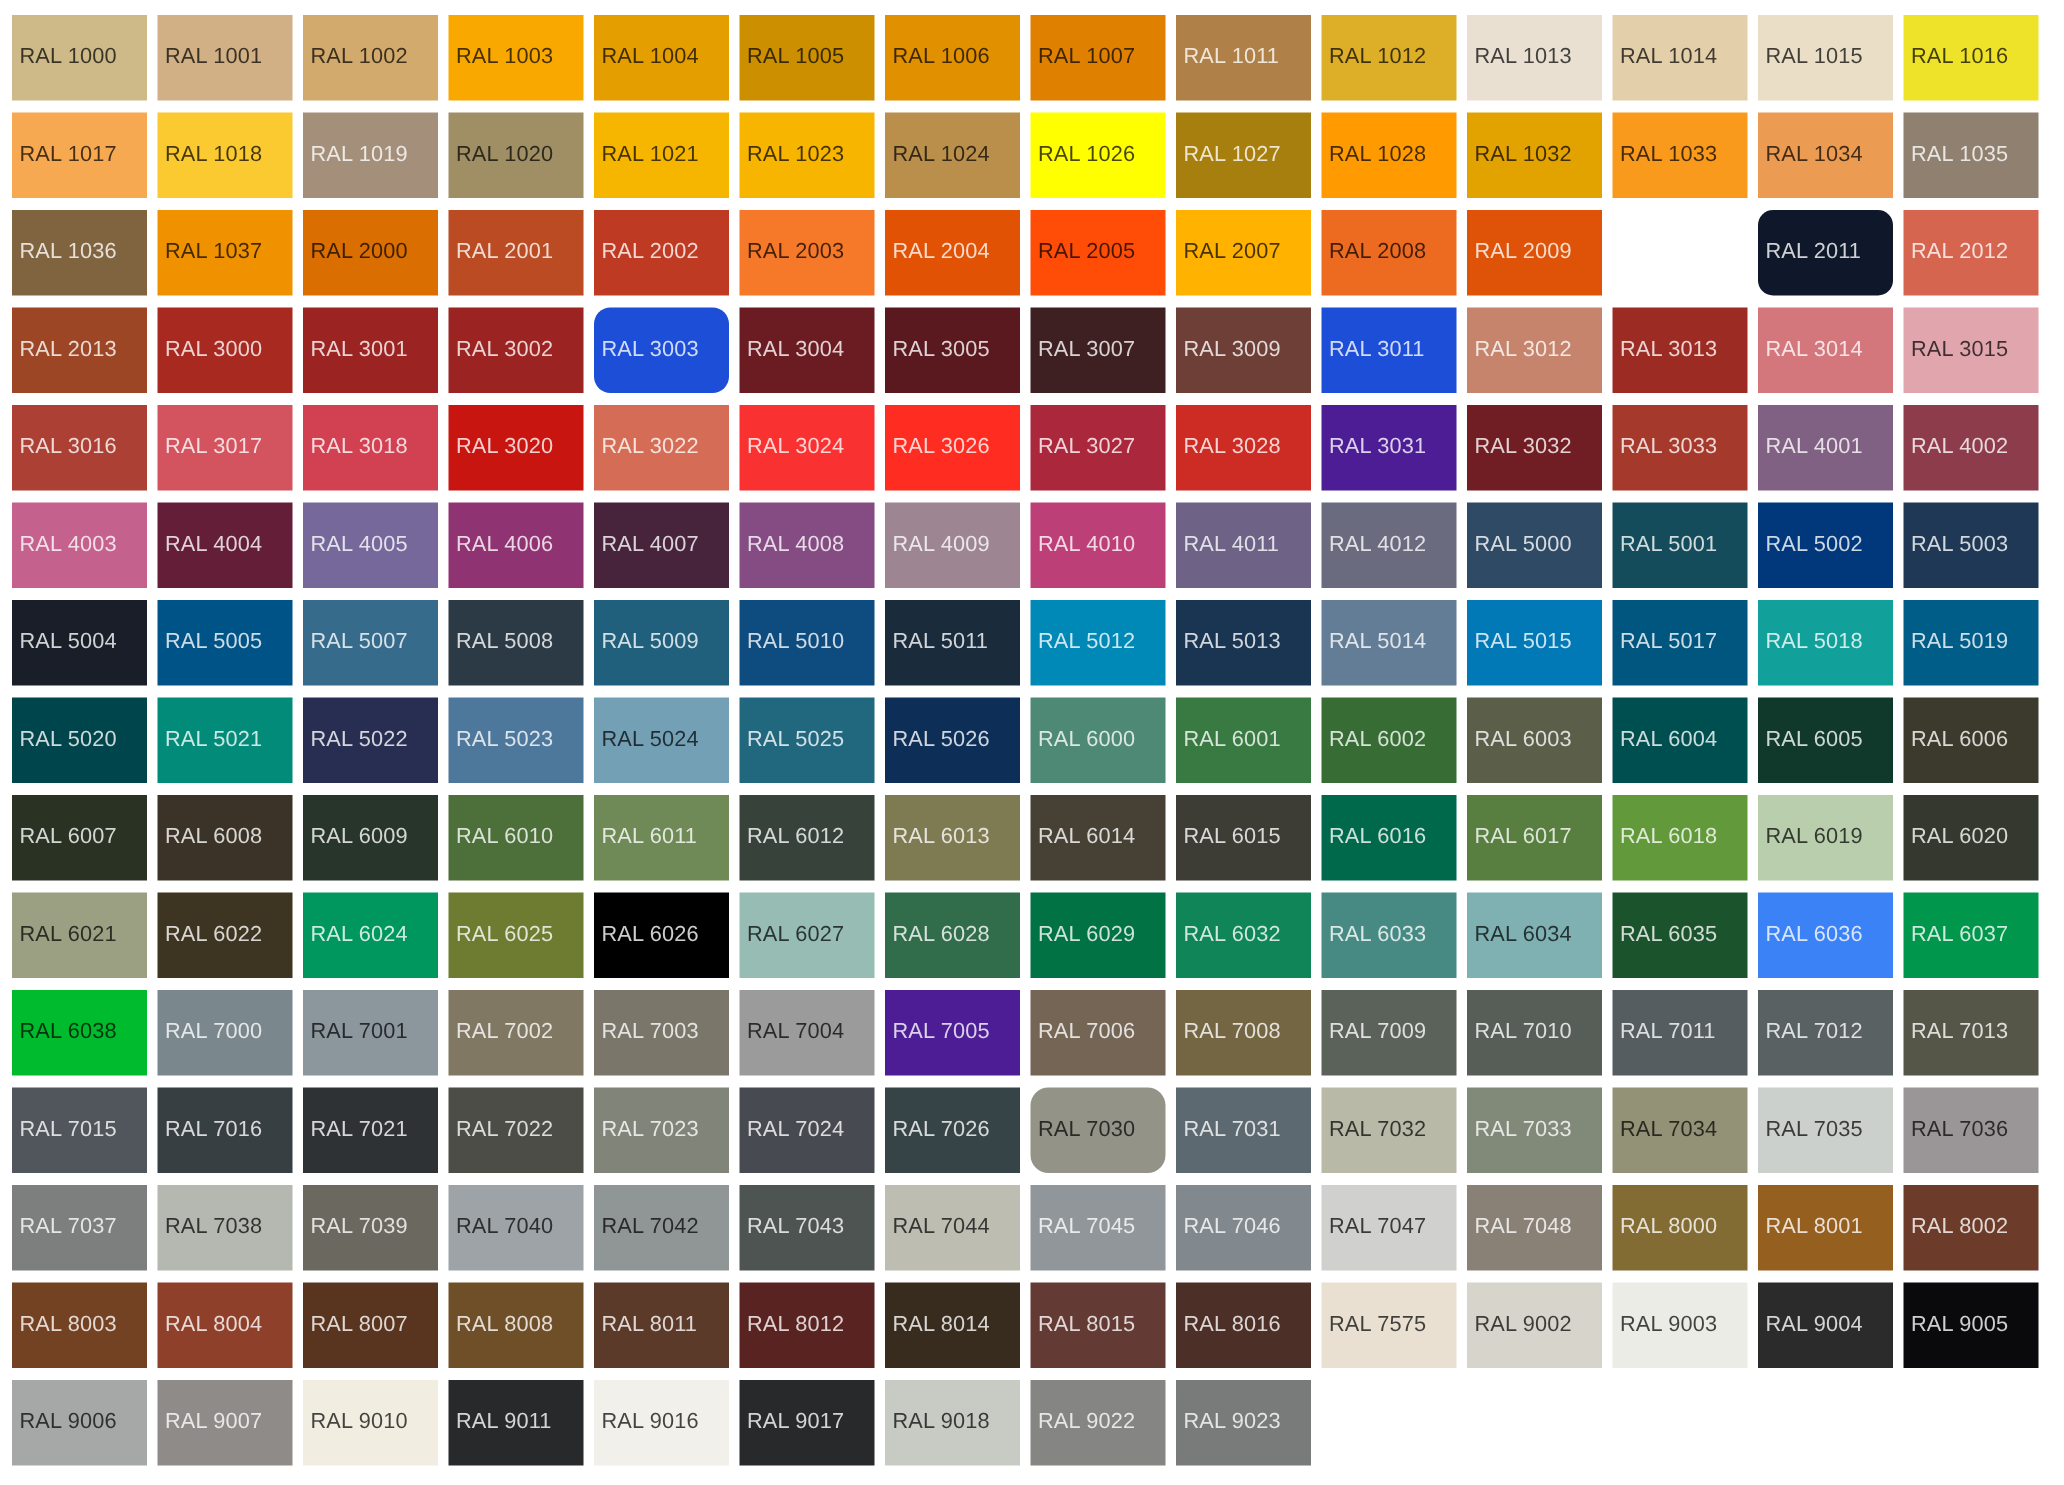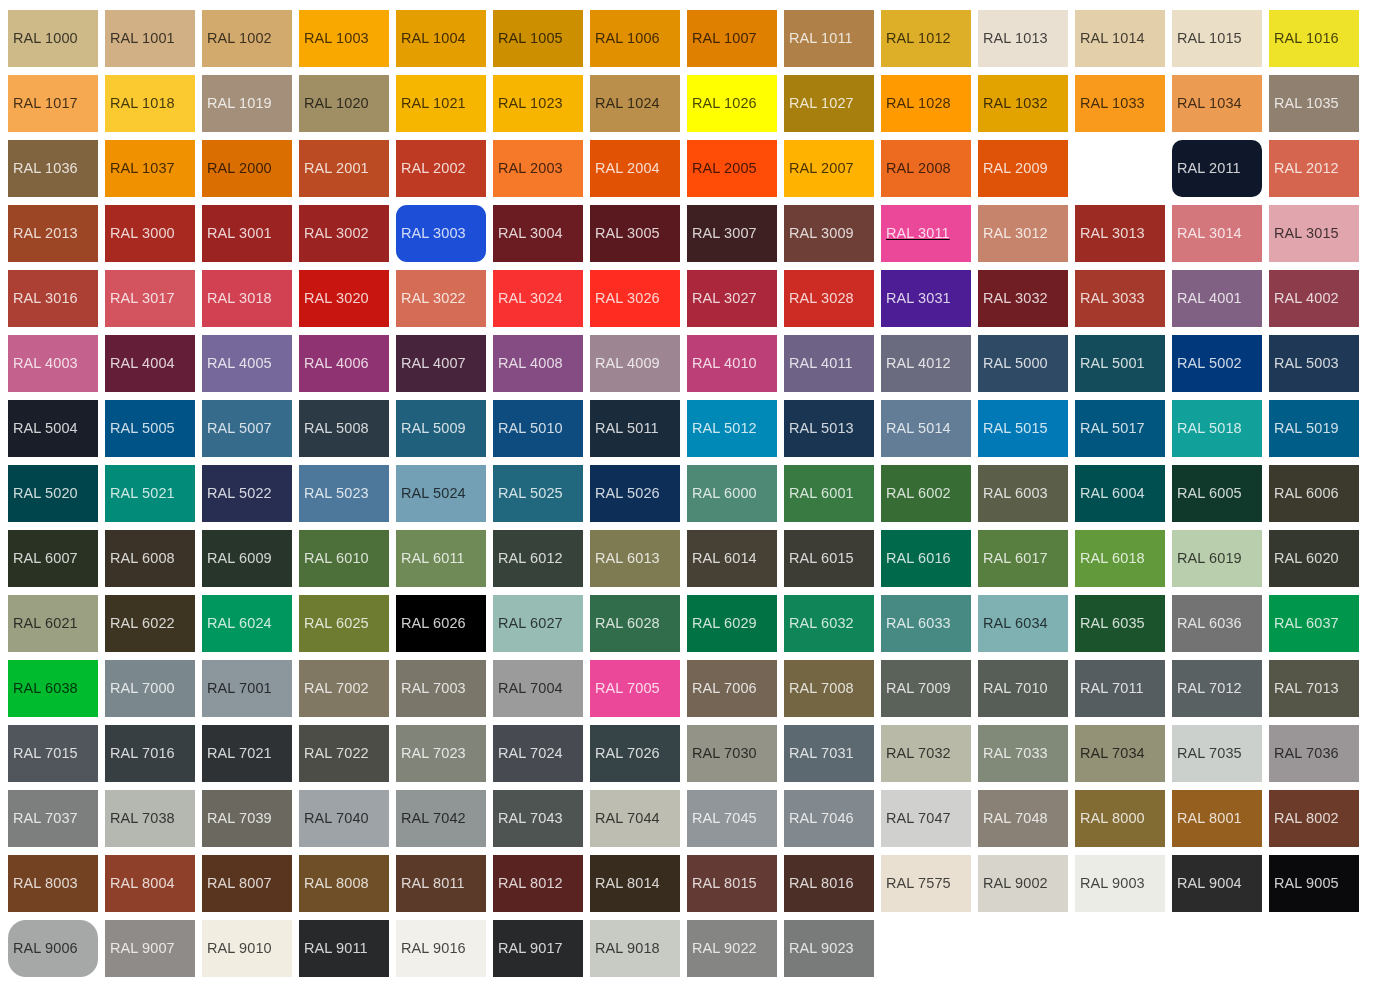--- a/index.html
+++ b/index.html
@@ -201,21 +201,21 @@
       </div>
       <div class="swatch dark" title="RAL 3005" style="background-color: rgb(89, 25, 31);">
         <span class="swatch-label">RAL 3005</span>
       </div>
       <div class="swatch dark" title="RAL 3007" style="background-color: rgb(62, 32, 34);">
         <span class="swatch-label">RAL 3007</span>
       </div>
       <div class="swatch dark" title="RAL 3009" style="background-color: rgb(109, 63, 55);">
         <span class="swatch-label">RAL 3009</span>
       </div>
-      <div class="swatch dark" title="RAL 3011" style="background-color: #ec4899; text-decoration: underline;">
+      <div class="swatch dark" title="RAL 3011" style="background-color: #1d4ed8;">
         <span class="swatch-label">RAL 3011</span>
       </div>
       <div class="swatch dark" title="RAL 3012" style="background-color: rgb(198, 132, 109);">
         <span class="swatch-label">RAL 3012</span>
       </div>
       <div class="swatch dark" title="RAL 3013" style="background-color: rgb(156, 44, 35);">
         <span class="swatch-label">RAL 3013</span>
       </div>
       <div class="swatch dark" title="RAL 3014" style="background-color: rgb(211, 119, 125);">
         <span class="swatch-label">RAL 3014</span>
@@ -462,21 +462,21 @@
       </div>
       <div class="swatch dark" title="RAL 6033" style="background-color: rgb(71, 138, 132);">
         <span class="swatch-label">RAL 6033</span>
       </div>
       <div class="swatch light" title="RAL 6034" style="background-color: rgb(127, 176, 178);">
         <span class="swatch-label">RAL 6034</span>
       </div>
       <div class="swatch dark" title="RAL 6035" style="background-color: rgb(27, 84, 44);">
         <span class="swatch-label">RAL 6035</span>
       </div>
-      <div class="swatch dark" title="RAL 6036" style="background-color: #737373;">
+      <div class="swatch dark" title="RAL 6036" style="background-color: #3b82f6;">
         <span class="swatch-label">RAL 6036</span>
       </div>
       <div class="swatch dark" title="RAL 6037" style="background-color: rgb(0, 150, 76);">
         <span class="swatch-label">RAL 6037</span>
       </div>
       <div class="swatch light" title="RAL 6038" style="background-color: rgb(0, 187, 45);">
         <span class="swatch-label">RAL 6038</span>
       </div>
       <div class="swatch dark" title="RAL 7000" style="background-color: rgb(122, 136, 142);">
         <span class="swatch-label">RAL 7000</span>
@@ -486,21 +486,21 @@
       </div>
       <div class="swatch dark" title="RAL 7002" style="background-color: rgb(129, 120, 99);">
         <span class="swatch-label">RAL 7002</span>
       </div>
       <div class="swatch dark" title="RAL 7003" style="background-color: rgb(122, 118, 105);">
         <span class="swatch-label">RAL 7003</span>
       </div>
       <div class="swatch light" title="RAL 7004" style="background-color: rgb(155, 155, 155);">
         <span class="swatch-label">RAL 7004</span>
       </div>
-      <div class="swatch dark" title="RAL 7005" style="background-color: #ec4899;">
+      <div class="swatch dark" title="RAL 7005" style="background-color: #4c1d95;">
         <span class="swatch-label">RAL 7005</span>
       </div>
       <div class="swatch dark" title="RAL 7006" style="background-color: rgb(117, 101, 85);">
         <span class="swatch-label">RAL 7006</span>
       </div>
       <div class="swatch dark" title="RAL 7008" style="background-color: rgb(116, 102, 67);">
         <span class="swatch-label">RAL 7008</span>
       </div>
       <div class="swatch dark" title="RAL 7009" style="background-color: rgb(91, 98, 89);">
         <span class="swatch-label">RAL 7009</span>
@@ -531,21 +531,21 @@
       </div>
       <div class="swatch dark" title="RAL 7023" style="background-color: rgb(129, 132, 121);">
         <span class="swatch-label">RAL 7023</span>
       </div>
       <div class="swatch dark" title="RAL 7024" style="background-color: rgb(71, 74, 80);">
         <span class="swatch-label">RAL 7024</span>
       </div>
       <div class="swatch dark" title="RAL 7026" style="background-color: rgb(55, 68, 71);">
         <span class="swatch-label">RAL 7026</span>
       </div>
-      <div class="swatch light" title="RAL 7030" style="background-color: rgb(147, 147, 136);">
+      <div class="swatch light" title="RAL 7030" style="background-color: rgb(147, 147, 136); border-radius: 12px;">
         <span class="swatch-label">RAL 7030</span>
       </div>
       <div class="swatch dark" title="RAL 7031" style="background-color: rgb(93, 105, 112);">
         <span class="swatch-label">RAL 7031</span>
       </div>
       <div class="swatch light" title="RAL 7032" style="background-color: rgb(185, 185, 168);">
         <span class="swatch-label">RAL 7032</span>
       </div>
       <div class="swatch dark" title="RAL 7033" style="background-color: rgb(129, 137, 121);">
         <span class="swatch-label">RAL 7033</span>
@@ -636,21 +636,21 @@
       </div>
       <div class="swatch light" title="RAL 9003" style="background-color: rgb(236, 236, 231);">
         <span class="swatch-label">RAL 9003</span>
       </div>
       <div class="swatch dark" title="RAL 9004" style="background-color: rgb(43, 43, 44);">
         <span class="swatch-label">RAL 9004</span>
       </div>
       <div class="swatch dark" title="RAL 9005" style="background-color: rgb(10, 10, 13);">
         <span class="swatch-label">RAL 9005</span>
       </div>
-      <div class="swatch light" title="RAL 9006" style="background-color: rgb(165, 168, 166); border-radius: 18px;">
+      <div class="swatch light" title="RAL 9006" style="background-color: rgb(165, 168, 166);">
         <span class="swatch-label">RAL 9006</span>
       </div>
       <div class="swatch dark" title="RAL 9007" style="background-color: rgb(143, 139, 136);">
         <span class="swatch-label">RAL 9007</span>
       </div>
       <div class="swatch light" title="RAL 9010" style="background-color: rgb(241, 237, 225);">
         <span class="swatch-label">RAL 9010</span>
       </div>
       <div class="swatch dark" title="RAL 9011" style="background-color: rgb(39, 41, 43);">
         <span class="swatch-label">RAL 9011</span>

